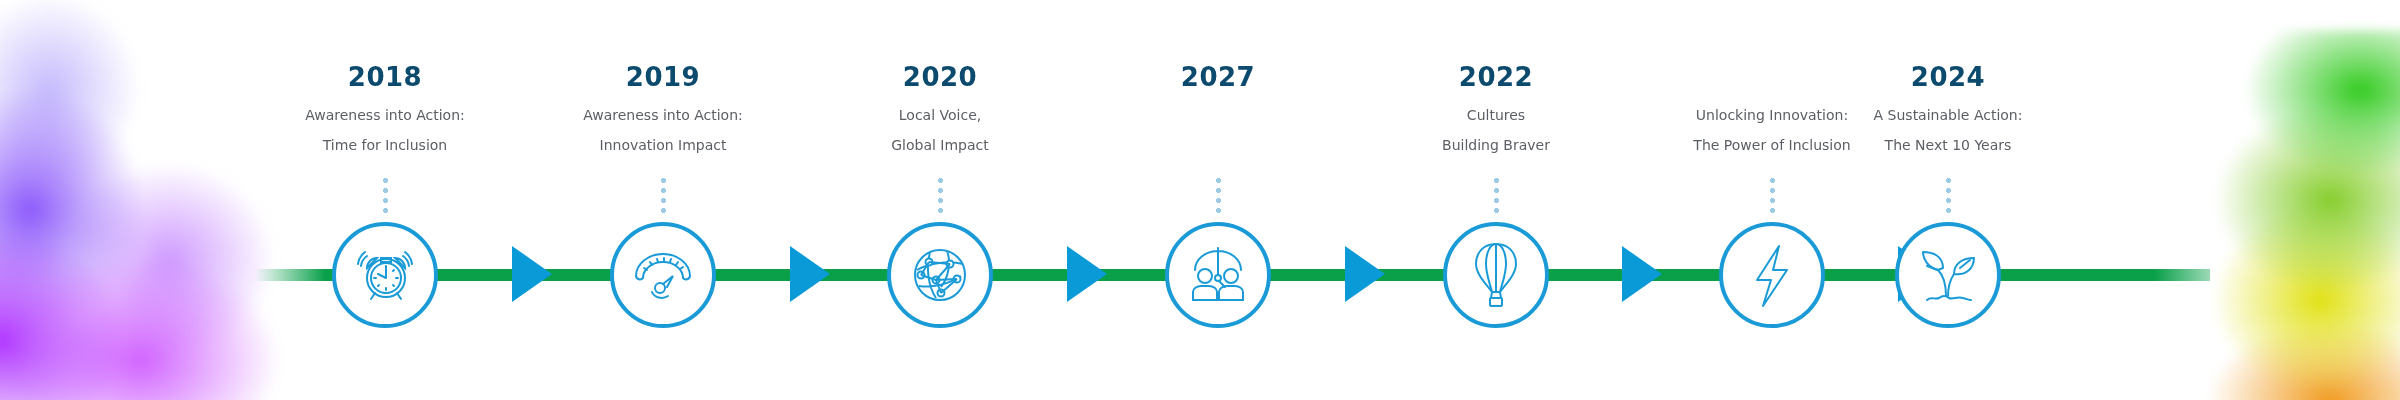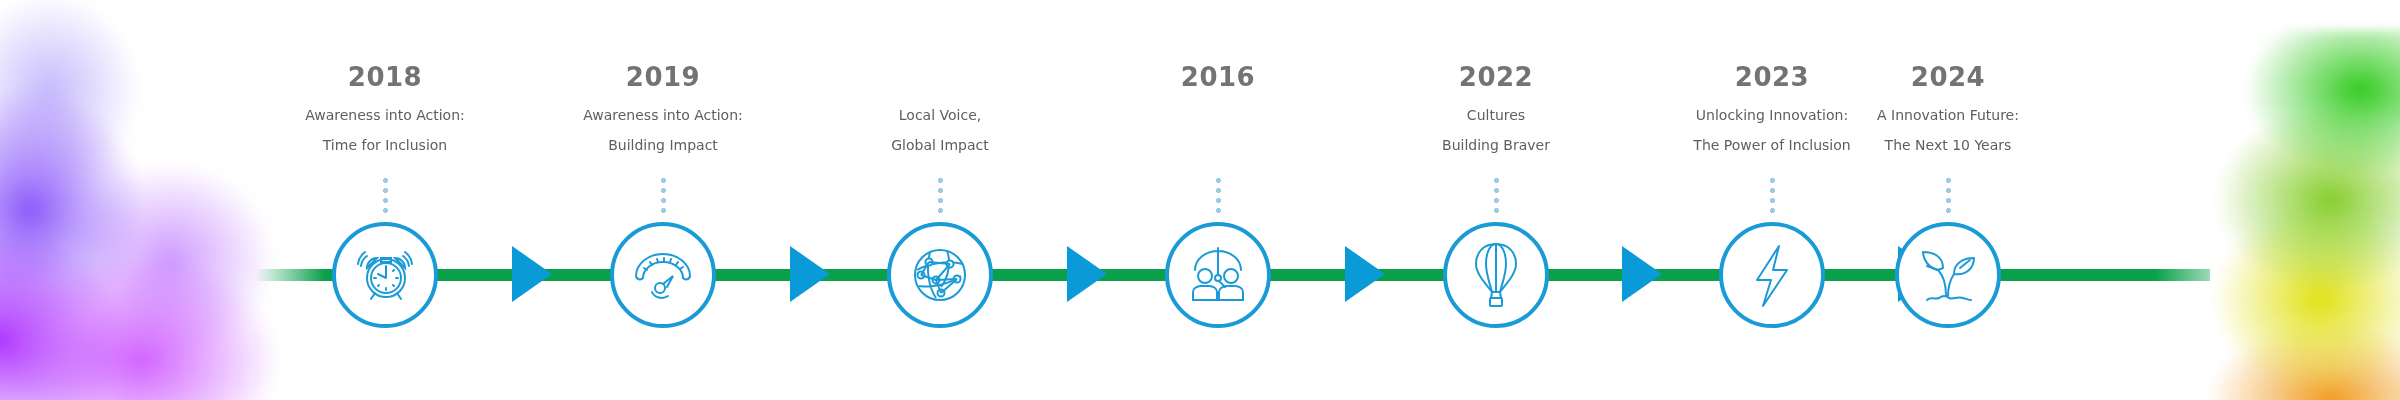--- a/index.html
+++ b/index.html
@@ -17,21 +17,21 @@
     background:
       radial-gradient(ellipse 160px 120px at 200px 60px, rgba(40,200,20,0.95), rgba(40,200,20,0) 72%),
       radial-gradient(ellipse 160px 130px at 170px 170px, rgba(120,200,20,0.9), rgba(120,200,20,0) 72%),
       radial-gradient(ellipse 150px 130px at 160px 270px, rgba(225,225,20,0.95), rgba(225,225,20) 0%, rgba(225,225,20,0) 72%),
       radial-gradient(ellipse 170px 110px at 170px 370px, rgba(240,150,20,0.95), rgba(240,150,20,0) 72%);
     filter: blur(5px);
   }
   .timeline-bar { position:absolute; left:255px; width:1955px; top:269px; height:12px;
     background:linear-gradient(90deg, rgba(10,160,74,0) 0px, #0aa04a 70px, #0aa04a 1900px, rgba(10,160,74,0.4) 1955px); }
   .milestone { position:absolute; top:0; width:270px; margin-left:-135px; height:400px; }
-  .year { position:absolute; top:62px; left:0; width:100%; text-align:center; font-weight:bold; font-size:26px; color:#737373; letter-spacing:0.5px; }
+  .year { position:absolute; top:62px; left:0; width:100%; text-align:center; font-weight:bold; font-size:26px; color:#0c4a6e; letter-spacing:0.5px; }
   .subtitle { position:absolute; top:100px; left:0; width:100%; text-align:center; font-size:14px; line-height:30px; color:#5b5e64; }
   .subtitle span { display:block; white-space:nowrap; }
   .dots { position:absolute; left:133px; top:178px; width:5px; height:38px;
     background:radial-gradient(circle 2.5px at 2.5px 2.5px, #9ccbe6 98%, transparent) 0 0/5px 10px repeat-y; }
   .node { position:absolute; left:82px; top:222px; width:98px; height:98px; border:4px solid #1a9bd7; border-radius:50%; background:#ffffff; box-sizing:content-box; display:flex; align-items:center; justify-content:center; }
   .node svg { width:70px; height:70px; }
   .arrow { position:absolute; top:246px; width:0; height:0; border-top:28px solid transparent; border-bottom:28px solid transparent; border-left:40px solid #0a9ad8; }
 </style>
 </head>
 <body>
@@ -66,35 +66,36 @@
       <path d="M11 26a14 14 0 0 1 6-10 M8 24a18 18 0 0 1 7-12 M59 26a14 14 0 0 0-6-10 M62 24a18 18 0 0 0-7-12"></path>
       <path d="M25 53l-4 6 M47 53l4 6"></path>
     </svg>
   </div>
 </div>
 
 <div class="milestone" style="left:663px">
   <div class="year">2019</div>
   <div class="subtitle">
     <span>Awareness into Action:</span>
-    <span>Building Impact</span>
+    <span>Innovation Impact</span>
   </div>
   <div class="dots"></div>
   <div class="node">
     <svg viewBox="0 0 70 70" fill="none" stroke="#1a9bd7" stroke-width="2" stroke-linecap="round">
       <path d="M8 36a27 22 0 0 1 54 0 a4 4 0 0 1-7 2 a20 16 0 0 0-40 0 a4 4 0 0 1-7-2z"></path>
       <path d="M16 28l3 2 M22 22l2 3 M29 19l1 3 M36 18v3 M43 19l-1 3 M50 22l-2 3 M55 27l-3 2"></path>
       <circle cx="32" cy="48" r="5"></circle>
       <path d="M35 44l10-8 -6 11"></path>
       <path d="M24 52a10 8 0 0 0 16 4"></path>
     </svg>
   </div>
 </div>
 
 <div class="milestone" style="left:940px">
+  <div class="year">2020</div>
   <div class="subtitle">
     <span>Local Voice,</span>
     <span>Global Impact</span>
   </div>
   <div class="dots"></div>
   <div class="node">
     <svg viewBox="0 0 70 70" fill="none" stroke="#1a9bd7" stroke-width="2">
       <circle cx="35" cy="35" r="25"></circle>
       <path d="M12 30c10-6 30-10 46-6 M14 46c14 2 30-2 42-10 M25 12c-4 16-2 34 6 46 M42 11c4 10 2 26-6 36"></path>
       <circle cx="24" cy="22" r="3.5" fill="#fff"></circle>
@@ -102,21 +103,21 @@
       <circle cx="16" cy="35" r="3.5" fill="#fff"></circle>
         <circle cx="31" cy="40" r="3.5" fill="#fff"></circle>
       <circle cx="52" cy="39" r="3.5" fill="#fff"></circle>
         <circle cx="36" cy="53" r="3.5" fill="#fff"></circle>
       <path d="M24 22l21 2 M24 22l-8 13 M16 35l15 5 M31 40l14-16 M31 40l21-1 M31 40l5 13 M52 39l-16 14"></path>
     </svg>
   </div>
 </div>
 
 <div class="milestone" style="left:1218px">
-  <div class="year">2016</div>
+  <div class="year">2027</div>
   <div class="dots"></div>
   <div class="node">
     <svg viewBox="0 0 70 70" fill="none" stroke="#1a9bd7" stroke-width="2" stroke-linecap="round">
       <path d="M35 8v4 M12 30a23 19 0 0 1 46 0"></path>
       <path d="M35 12v22"></path>
       <circle cx="22" cy="36" r="7"></circle>
         <circle cx="48" cy="36" r="7"></circle>
       <path d="M10 60v-8a8 6 0 0 1 8-6h8a8 6 0 0 1 8 6v8z"></path>
       <path d="M36 60v-8a8 6 0 0 1 8-6h8a8 6 0 0 1 8 6v8z"></path>
       <circle cx="35" cy="38" r="3"></circle>
@@ -136,37 +137,36 @@
     <svg viewBox="0 0 70 70" fill="none" stroke="#1a9bd7" stroke-width="2" stroke-linecap="round">
       <path d="M35 4c-13 0-20 9-20 20 0 10 10 20 16 28h8c6-8 16-18 16-28 0-11-7-20-20-20z"></path>
       <path d="M35 4c-6 0-10 9-10 20 0 10 4 20 6 28 M35 4c6 0 10 9 10 20 0 10-4 20-6 28 M35 4v48"></path>
       <path d="M31 52l-1 6 M39 52l1 6"></path>
       <rect x="29" y="58" width="12" height="8" rx="1"></rect>
     </svg>
   </div>
 </div>
 
 <div class="milestone" style="left:1772px">
-  <div class="year">2023</div>
   <div class="subtitle">
     <span>Unlocking Innovation:</span>
     <span>The Power of Inclusion</span>
   </div>
   <div class="dots"></div>
   <div class="node">
     <svg viewBox="0 0 70 70" fill="none" stroke="#1a9bd7" stroke-width="2" stroke-linejoin="round">
       <path d="M42 6L20 40h14l-8 26 24-36H36z"></path>
     </svg>
   </div>
 </div>
 
 <div class="milestone" style="left:1948px">
   <div class="year">2024</div>
   <div class="subtitle">
-    <span>A Innovation Future:</span>
+    <span>A Sustainable Action:</span>
     <span>The Next 10 Years</span>
   </div>
   <div class="dots"></div>
   <div class="node">
     <svg viewBox="0 0 70 70" fill="none" stroke="#1a9bd7" stroke-width="2" stroke-linecap="round" stroke-linejoin="round">
       <path d="M33 56c0-12-2-20-8-26"></path>
       <path d="M35 56c0-10 2-16 6-22"></path>
       <path d="M25 30C16 28 10 20 10 12c10 0 20 4 20 16z"></path>
       <path d="M41 34c0-10 8-16 20-16 0 10-8 18-20 16z"></path>
       <path d="M14 26l11 4 M47 28l10-8"></path>

